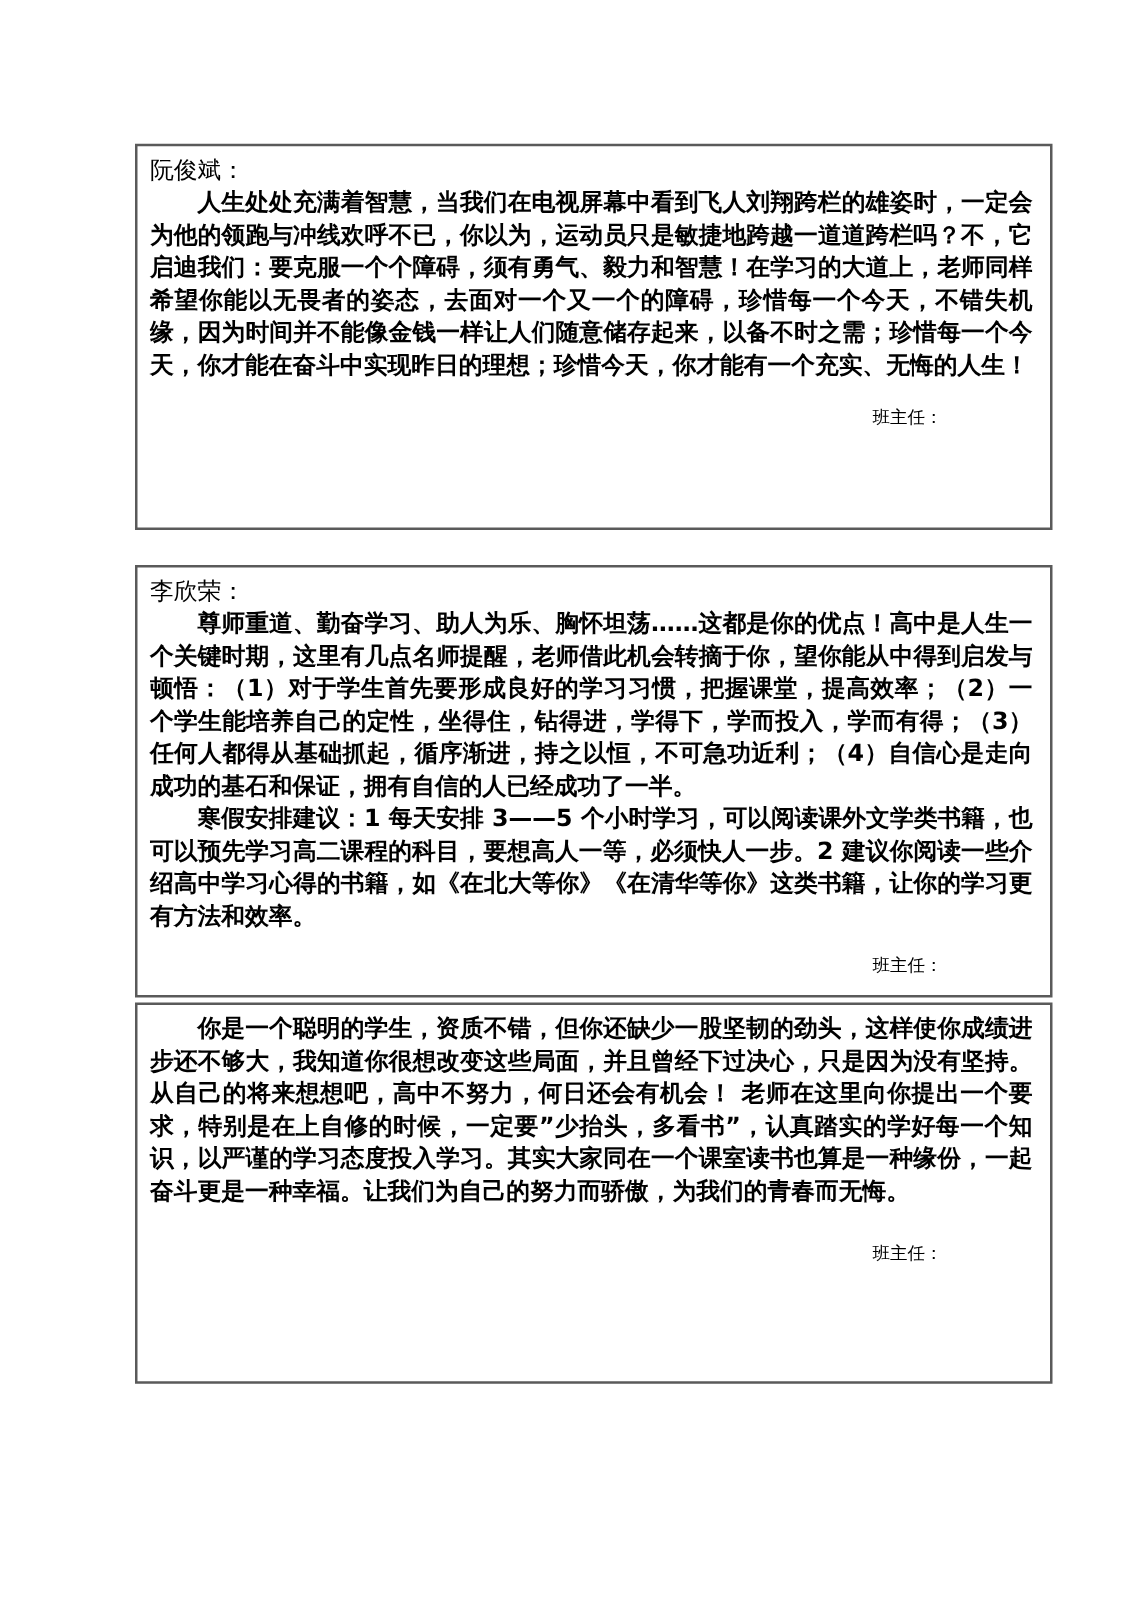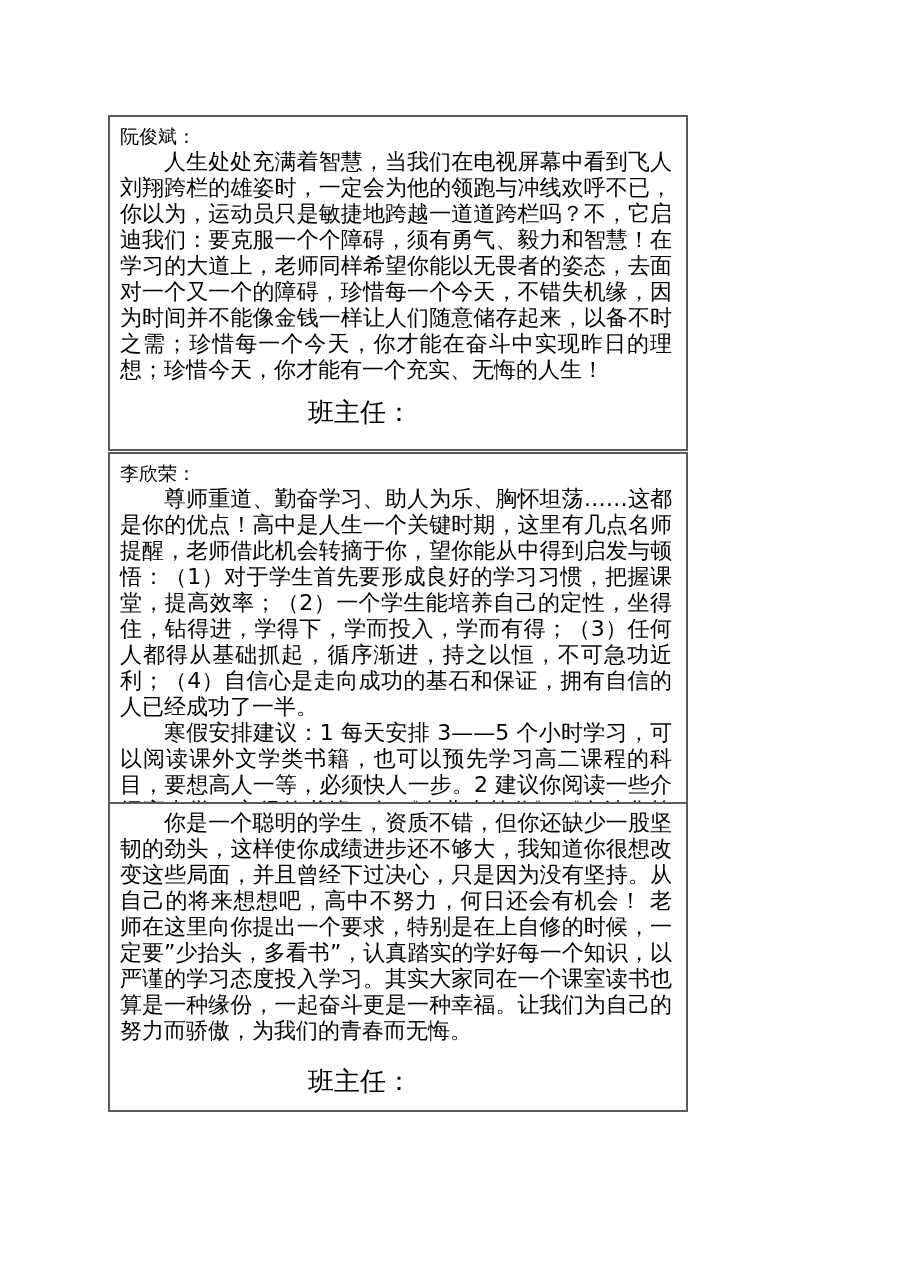--- a/index.html
+++ b/index.html
@@ -10,46 +10,46 @@
   body {
     width: 900px;
     height: 1286px;
     position: relative;
     font-family: "DejaVu Sans", sans-serif;
     color: #000000;
   }
   .note-box {
     position: absolute;
     left: 108px;
-    width: 580px;
+    width: 734px;
     box-sizing: border-box;
     border: 2px solid #5a5a5a;
     padding: 6px 14px 6px 10px;
     background: #ffffff;
   }
   .note-box-1 { top: 115px; min-height: 309px; }
   .note-box-2 { top: 452px; min-height: 309px; }
   .note-box-3 { top: 802px; min-height: 305px; }
   .student-name {
     font-size: 19px;
     line-height: 26px;
     font-weight: 500;
   }
   .note-paragraph {
-    font-size: 22px;
+    font-size: 19px;
     line-height: 26px;
     text-indent: 2em;
     text-align: justify;
     margin: 0;
-    font-weight: 400;
+    font-weight: 700;
   }
   .signature-line {
-    font-size: 26px;
+    font-size: 14px;
     line-height: 26px;
-    text-align: center;
+    text-align: right;
     padding-right: 72px;
     margin-top: 16px;
     margin-bottom: 18px;
     font-weight: 500;
   }
   .note-box-2 .signature-line { margin-top: 14px; margin-bottom: 4px; }
   .note-box-3 .signature-line { margin-top: 24px; margin-bottom: 10px; }
 </style>
 </head>
 <body>

